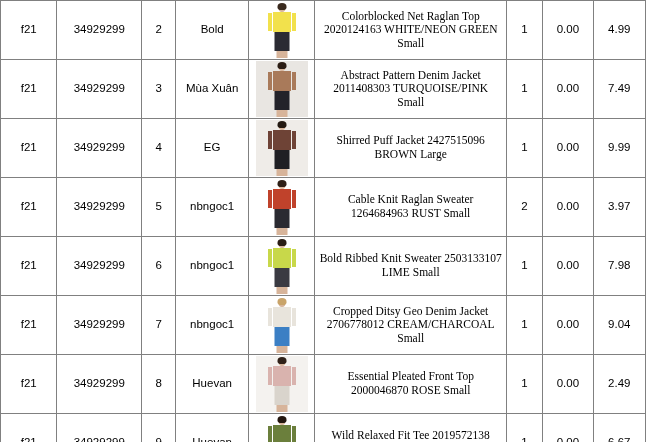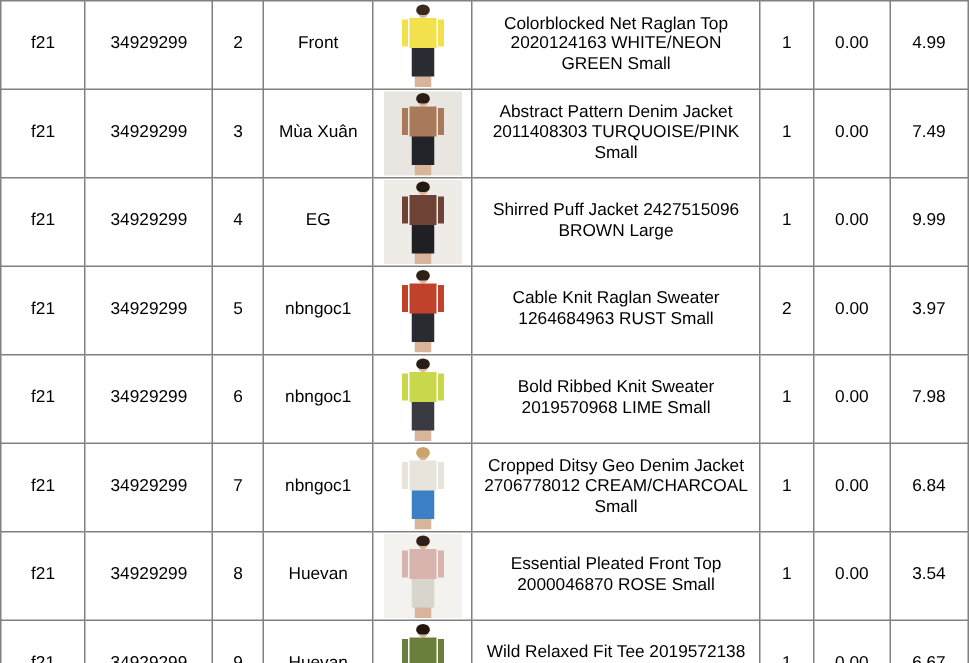--- a/index.html
+++ b/index.html
@@ -33,20 +33,21 @@
   col.c-line   { width: 34px; }
   col.c-user   { width: 72px; }
   col.c-img    { width: 66px; }
   col.c-desc   { width: 190px; }
   col.c-qty    { width: 36px; }
   col.c-disc   { width: 50px; }
   col.c-price  { width: 52px; }
 
   .cell-desc {
     line-height: 1.2;
+    font-family: Liberation Serif, serif;
   }
   .thumb-cell {
     padding: 1px 0 !important;
   }
   .thumb {
     width: 52px;
     height: 56px;
     margin: 0 auto;
     position: relative;
     overflow: hidden;
@@ -121,21 +122,21 @@
       <col class="c-desc">
       <col class="c-qty">
       <col class="c-disc">
       <col class="c-price">
   </colgroup>
   <tbody id="tbody">
       <tr>
         <td class="cell-site">f21</td>
         <td class="cell-order">34929299</td>
         <td class="cell-line">2</td>
-        <td class="cell-user">Front</td>
+        <td class="cell-user">Bold</td>
         <td class="thumb-cell">
           <div class="thumb" style="background: rgb(255, 255, 255);">
             <div class="fig">
               <div class="head"></div>
               <div class="hair" style="background:#3a2a1e"></div>
               <div class="armL" style="background:#f2e14c"></div>
               <div class="armR" style="background:#f2e14c"></div>
               <div class="legs"></div>
               <div class="bottom" style="background:#2b2b33"></div>
               <div class="top" style="background:#f2e14c"></div>
@@ -227,21 +228,21 @@
               <div class="head"></div>
               <div class="hair" style="background:#2a1d15"></div>
               <div class="armL" style="background:#c8d84a"></div>
               <div class="armR" style="background:#c8d84a"></div>
               <div class="legs"></div>
               <div class="bottom" style="background:#3a3a42"></div>
               <div class="top" style="background:#c8d84a"></div>
             </div>
           </div>
         </td>
-        <td class="cell-desc">Bold Ribbed Knit Sweater 2019570968 LIME Small</td>
+        <td class="cell-desc">Bold Ribbed Knit Sweater 2503133107 LIME Small</td>
         <td class="cell-qty">1</td>
         <td class="cell-disc">0.00</td>
         <td class="cell-price">7.98</td>
       </tr>
       <tr>
         <td class="cell-site">f21</td>
         <td class="cell-order">34929299</td>
         <td class="cell-line">7</td>
         <td class="cell-user">nbngoc1</td>
         <td class="thumb-cell">
@@ -253,21 +254,21 @@
               <div class="armR" style="background:#e8e4dc"></div>
               <div class="legs"></div>
               <div class="bottom" style="background:#3b7fc4"></div>
               <div class="top" style="background:#e8e4dc"></div>
             </div>
           </div>
         </td>
         <td class="cell-desc">Cropped Ditsy Geo Denim Jacket 2706778012 CREAM/CHARCOAL Small</td>
         <td class="cell-qty">1</td>
         <td class="cell-disc">0.00</td>
-        <td class="cell-price">6.84</td>
+        <td class="cell-price">9.04</td>
       </tr>
       <tr>
         <td class="cell-site">f21</td>
         <td class="cell-order">34929299</td>
         <td class="cell-line">8</td>
         <td class="cell-user">Huevan</td>
         <td class="thumb-cell">
           <div class="thumb" style="background: rgb(244, 242, 239);">
             <div class="fig">
               <div class="head"></div>
@@ -276,21 +277,21 @@
               <div class="armR" style="background:#d9b3ae"></div>
               <div class="legs"></div>
               <div class="bottom" style="background:#d9d4cc"></div>
               <div class="top" style="background:#d9b3ae"></div>
             </div>
           </div>
         </td>
         <td class="cell-desc">Essential Pleated Front Top 2000046870 ROSE Small</td>
         <td class="cell-qty">1</td>
         <td class="cell-disc">0.00</td>
-        <td class="cell-price">3.54</td>
+        <td class="cell-price">2.49</td>
       </tr>
       <tr>
         <td class="cell-site">f21</td>
         <td class="cell-order">34929299</td>
         <td class="cell-line">9</td>
         <td class="cell-user">Huevan</td>
         <td class="thumb-cell">
           <div class="thumb" style="background: rgb(255, 255, 255);">
             <div class="fig">
               <div class="head"></div>

